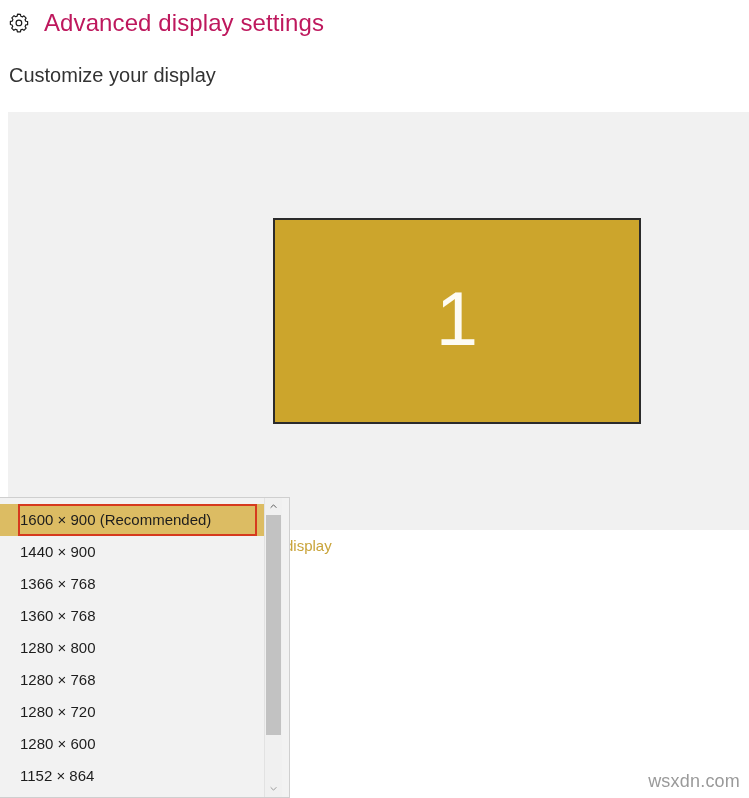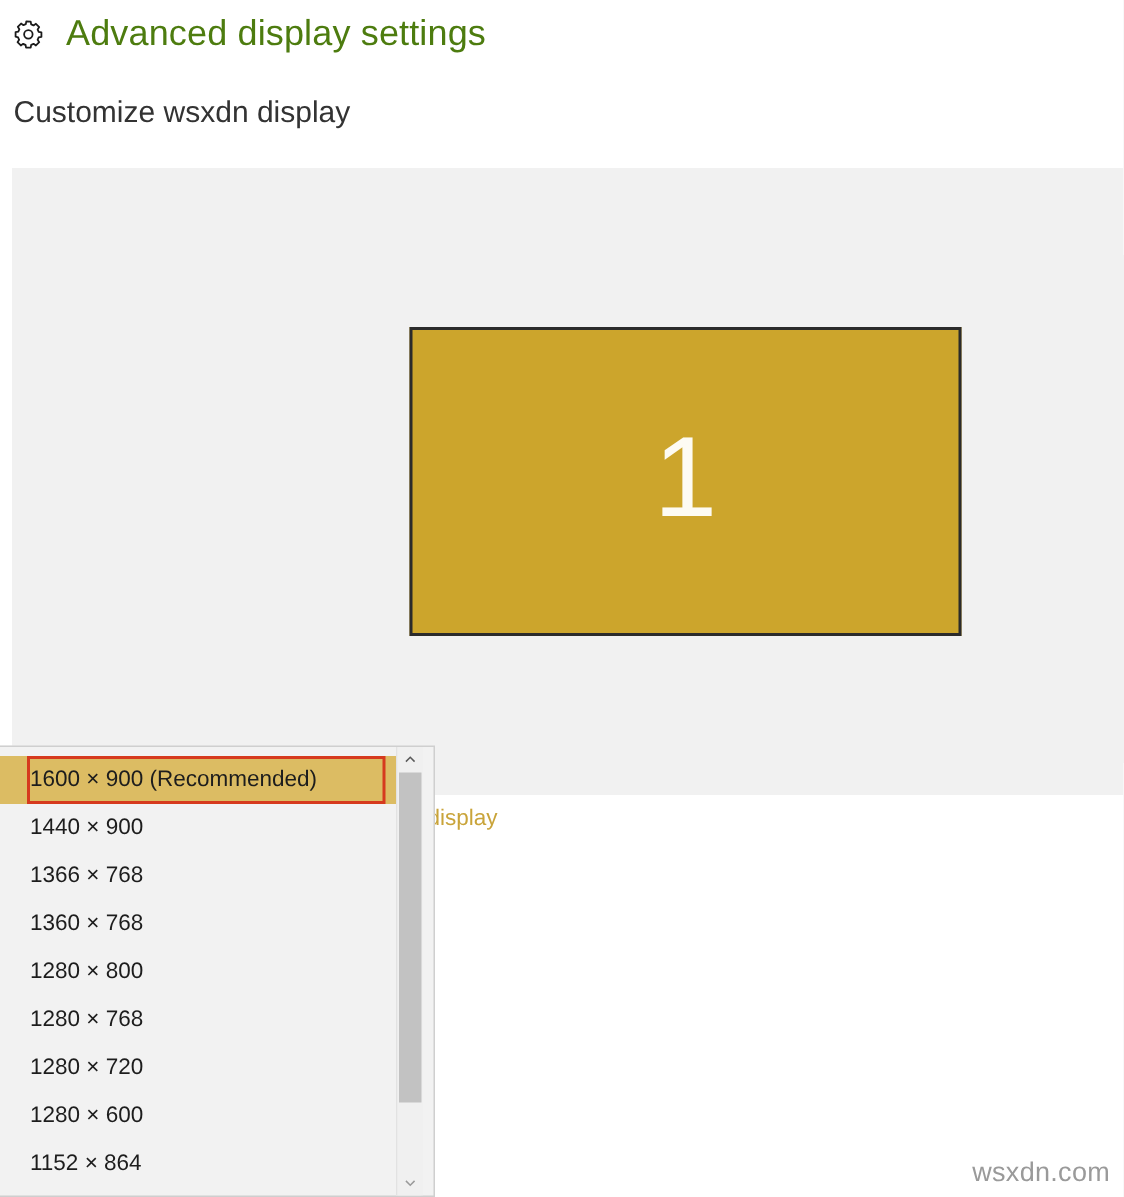--- a/index.html
+++ b/index.html
@@ -30,21 +30,21 @@
     width: 22px;
     height: 22px;
     margin-left: 8px;
     margin-right: 14px;
     flex: none;
     display: block;
   }
   #page-title {
     font-size: 24px;
     font-weight: 400;
-    color: #4d7c0f;
+    color: #be185d;
     letter-spacing: 0.1px;
     white-space: nowrap;
   }
 
   
   #section-heading {
     position: absolute;
     left: 9px;
     top: 64px;
     font-size: 20px;
@@ -199,21 +199,21 @@
 <div id="app-header">
   <span id="gear-icon">
     <svg viewBox="0 0 24 24" width="22" height="22" fill="none" stroke="#1b1b1b" stroke-width="1.3" stroke-linejoin="round">
       <path d="M13.6 2.6l.35 2.05a7.2 7.2 0 0 1 1.72.72l1.73-1.16 2.39 2.39-1.16 1.73c.3.54.54 1.12.72 1.72l2.05.35v3.38l-2.05.35a7.2 7.2 0 0 1-.72 1.72l1.16 1.73-2.39 2.39-1.73-1.16c-.54.3-1.12.54-1.72.72l-.35 2.05h-3.38l-.35-2.05a7.2 7.2 0 0 1-1.72-.72l-1.73 1.16-2.39-2.39 1.16-1.73a7.2 7.2 0 0 1-.72-1.72L2.6 13.6v-3.38l2.05-.35c.18-.6.42-1.18.72-1.72L4.21 6.42l2.39-2.39 1.73 1.16c.54-.3 1.12-.54 1.72-.72l.35-2.05z"></path>
       <circle cx="11.9" cy="11.9" r="3.1"></circle>
     </svg>
   </span>
   <span id="page-title">Advanced display settings</span>
 </div>
 
-<div id="section-heading">Customize wsxdn display</div>
+<div id="section-heading">Customize your display</div>
 
 <div id="display-preview-panel">
   <div id="monitor-thumb">
     <span id="monitor-number">1</span>
   </div>
 </div>
 
 <div id="resolution-caption">display</div>
 
 <div id="resolution-dropdown">

